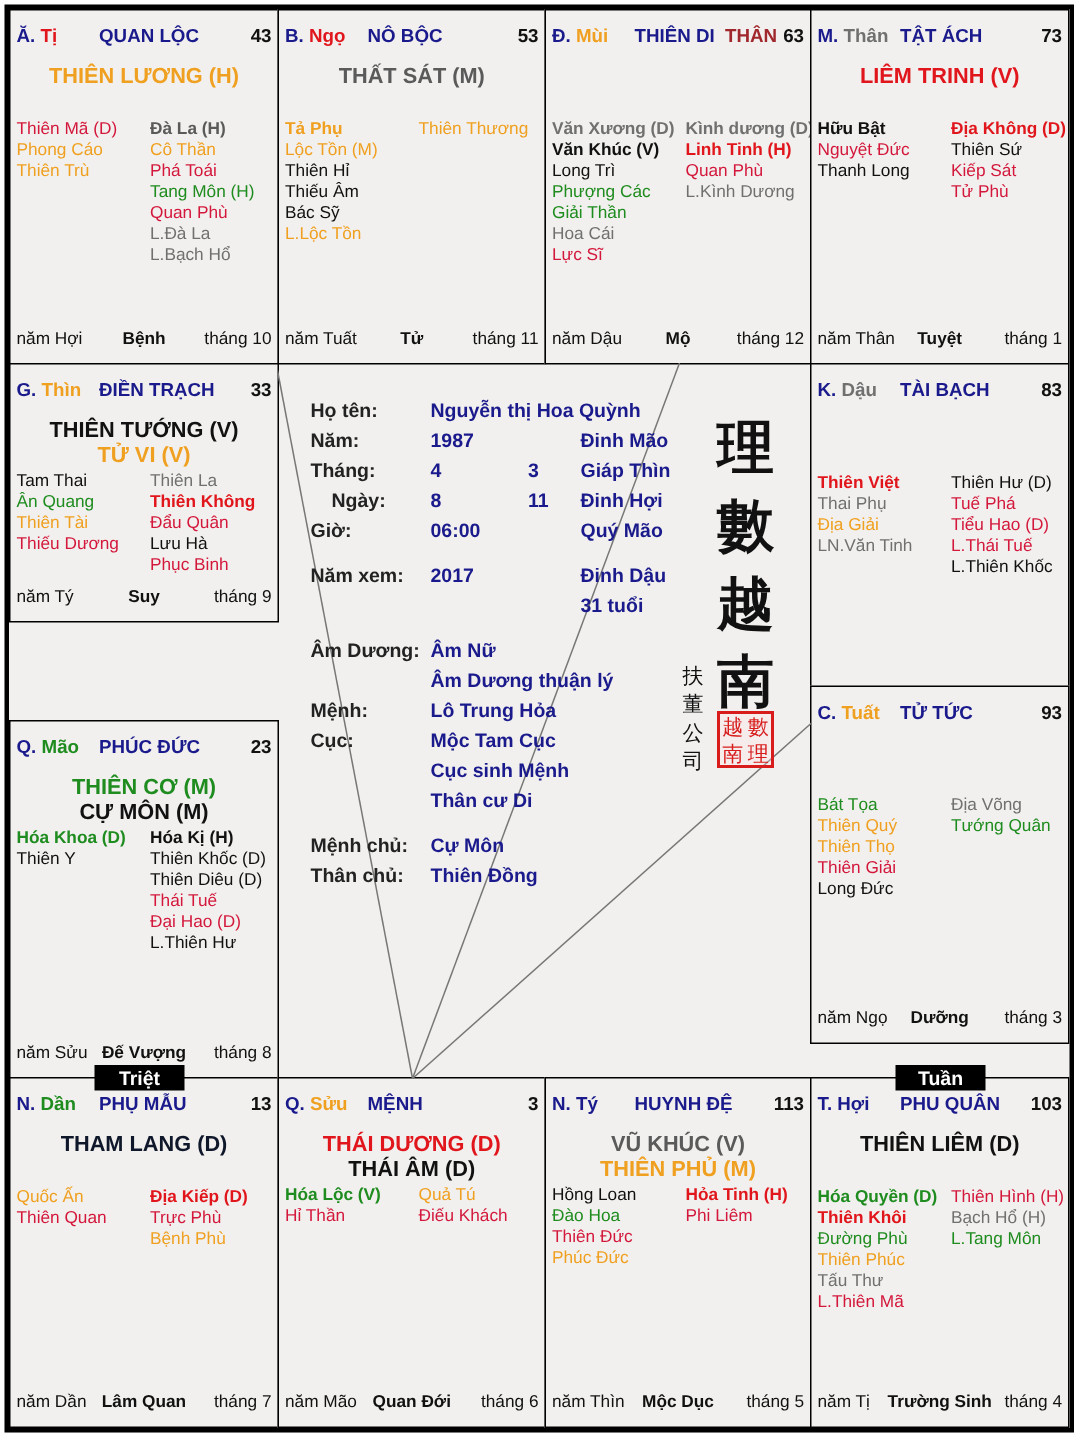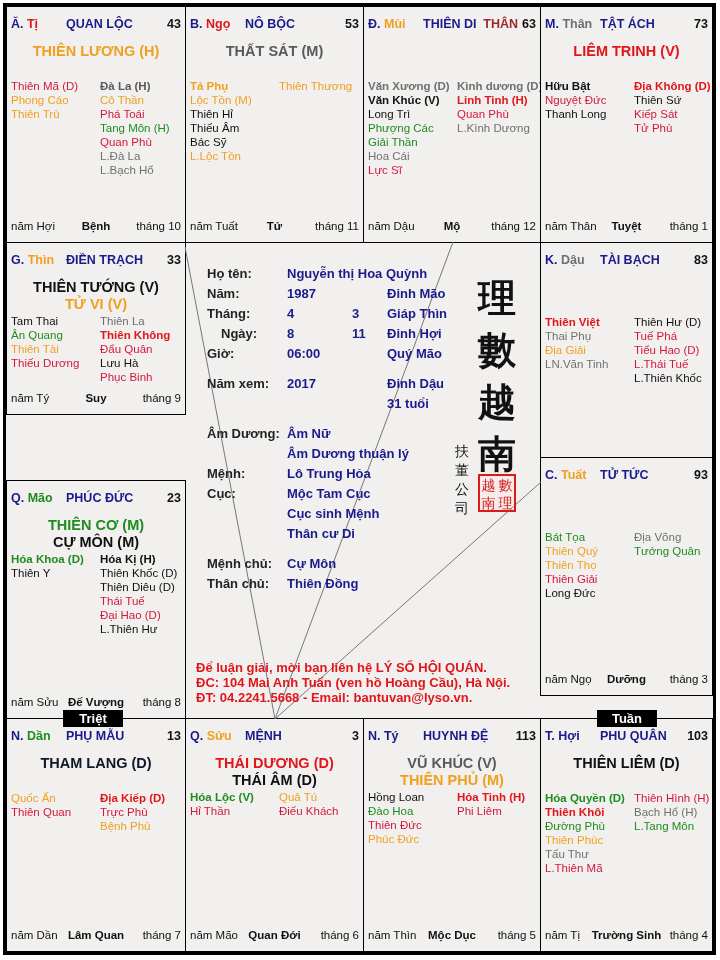--- a/index.html
+++ b/index.html
@@ -446,22 +446,17 @@
       <div>公</div>
       <div>司</div>
     </div>
     <div class="seal" style="left:293px;top:232px;">
       <span>越</span>
       <span>數</span>
       <span>南</span>
       <span>理</span>
     </div>
 
-    <div class="contact">
-      <div>Để luận giải, mời bạn liên hệ LÝ SỐ HỘI QUÁN.</div>
-      <div>ĐC: 104 Mai Anh Tuấn (ven hồ Hoàng Cầu), Hà Nội.</div>
-      <div>ĐT: 04.2241.5668 - Email: bantuvan@lyso.vn.</div>
-    </div>
   </div>
 
   <div class="tag" style="left:57px;top:704px;width:60px;">Triệt</div>
   <div class="tag" style="left:591px;top:704px;width:60px;">Tuần</div>
 </div>
 
 </body></html>

